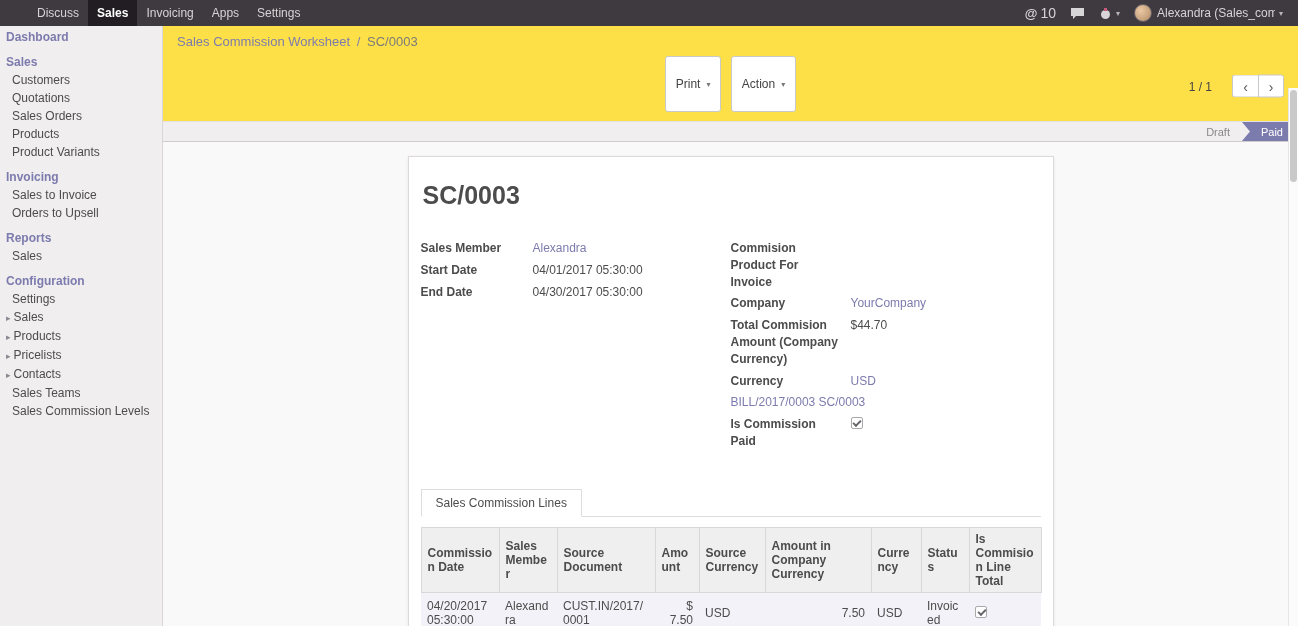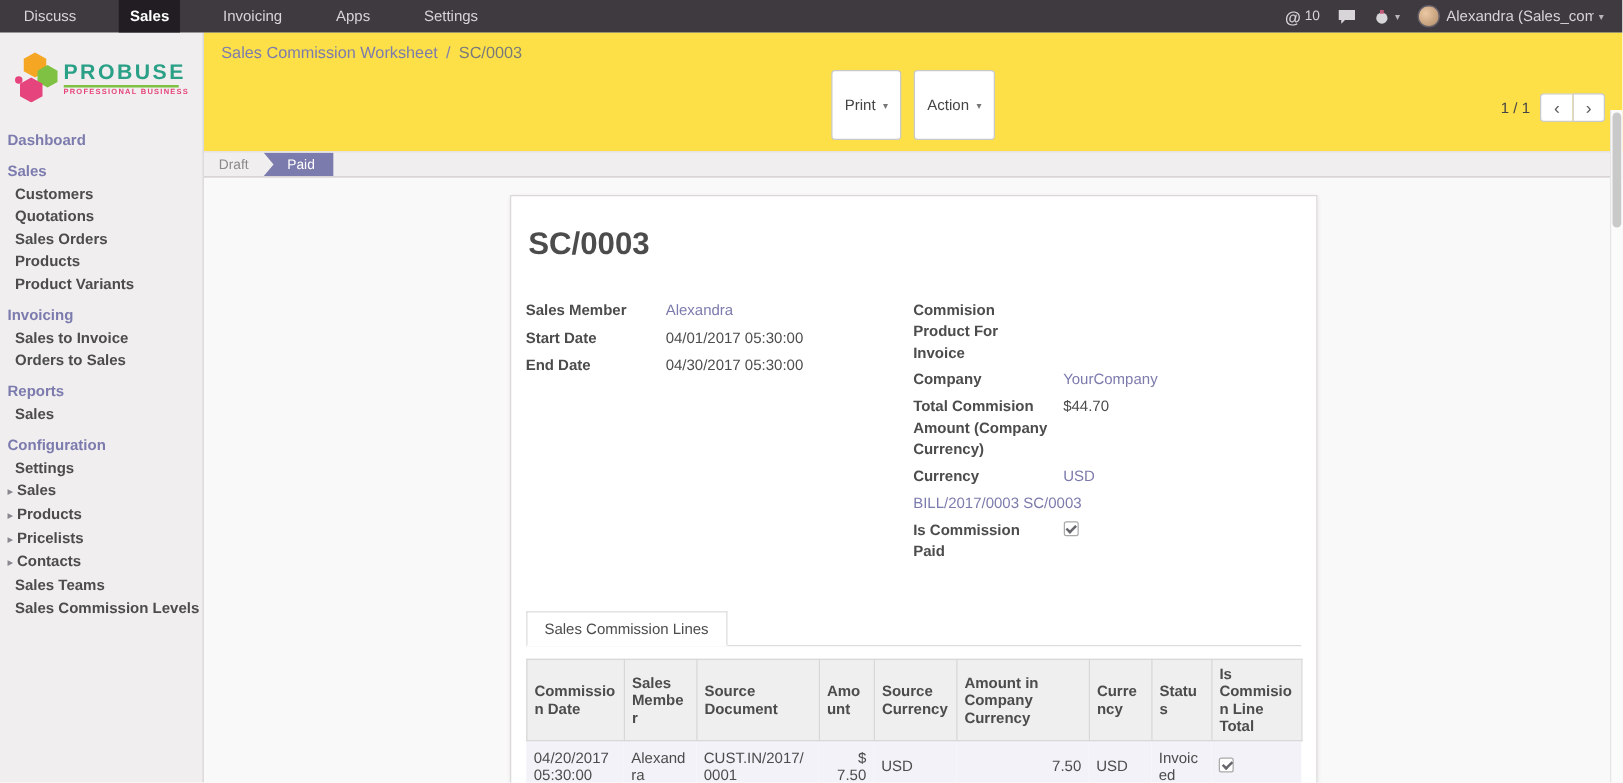--- a/index.html
+++ b/index.html
@@ -5,68 +5,68 @@
   * { box-sizing: border-box; margin: 0; padding: 0; }
   html,body { width:1298px; height:626px; overflow:hidden; }
   body {
     font-family: "Liberation Sans", "DejaVu Sans", sans-serif;
     font-size: 12px; color:#4c4c4c; background:#f9f9f9; position:relative; cursor:default;
   }
 
   
   .topbar { position:absolute; top:0; left:0; width:1298px; height:26px; background:#3e3a40;
             display:flex; justify-content:space-between; align-items:stretch; z-index:30; }
-  .menus { display:flex; padding-left:10px;gap:25px; }
+  .menus { display:flex; padding-left:28px; }
   .menu { display:flex; align-items:center; padding:0 9px; color:#d7d3d6; font-size:12px; cursor:pointer; white-space:nowrap; }
   .menu.active { background:#211d22; color:#fff; font-weight:bold; }
   .systray { display:flex; align-items:center; padding-right:8px; }
   .tray-item { display:flex; align-items:center; height:26px; padding:0 7px; color:#d7d3d6; cursor:pointer; }
   .at-glyph { font-size:13px; font-weight:bold; margin-right:3px; }
-  .count { font-size:11px; }
+  .count { font-size:14px; }
   .bubble-icon, .bug-icon { display:inline-flex; }
   .avatar { width:18px; height:18px; border-radius:50%; border:1px solid #66606a;
             background:radial-gradient(circle at 35% 35%, #ecc9a4, #b08a66); margin-right:5px; flex:none; }
   .user-name { max-width:118px; white-space:nowrap; overflow:hidden; font-size:12px; }
   .tcaret { font-size:8px; margin-left:4px; color:#b9b5b9; }
 
   
   .sidebar { position:absolute; top:26px; left:0; bottom:0; width:163px; background:#f0eeef;
              border-right:1px solid #d9d5d8; overflow:hidden; z-index:20; }
   .logo { display:flex; align-items:center; justify-content:center; padding:14px 4px 16px; gap:4px; cursor:pointer; }
   .logo-text { display:flex; flex-direction:column; align-items:flex-start; }
   .logo-name { font-size:17px; font-weight:bold; letter-spacing:2px; color:#2aa187; line-height:18px; }
   .logo-rule { width:92px; height:2px; background:#7ec143; margin:1px 0 1px; }
   .logo-tagline { font-size:6px; letter-spacing:1px; color:#e5457c; font-weight:bold; }
   .section { margin-bottom:5px; }
   .section-header { font-size:12px; font-weight:bold; color:#7c7bad; padding:4px 6px 2px; cursor:pointer; white-space:nowrap; }
-  .nav-item { font-size:12px; color:#4c4c4c; padding:2.5px 6px 2.5px 12px; line-height:13px; cursor:pointer; white-space:nowrap;font-weight:bold; }
+  .nav-item { font-size:12px; color:#4c4c4c; padding:2.5px 6px 2.5px 12px; line-height:13px; cursor:pointer; white-space:nowrap; }
   .nav-item.selected { background:#8d8c9c; color:#fff; }
   .expand-caret { color:#8a8791; font-size:9px; margin-right:3px; margin-left:-6px; }
 
   
   .main { position:absolute; top:26px; left:163px; right:0; bottom:0; background:#f9f9f9; }
   .control-panel { background:#fde047; }
   .breadcrumb-row { padding:8px 14px 2px; font-size:13px; }
   .bc-link { color:#7c7bad; cursor:pointer; }
   .bc-sep { color:#7c7bad; margin:0 3px; }
   .bc-current { color:#7a7a7a; }
   .button-row { position:relative; display:flex; justify-content:center; align-items:center; padding:5px 0 9px; }
   .btn { display:inline-flex; align-items:center; gap:6px; background:#fff; border:1px solid #c9c9c9;
          border-radius:3px; color:#444; font-size:12px; padding:20px 10px; cursor:pointer; }
   .btn + .btn { margin-left:6px; }
   .btn-caret { font-size:8px; color:#777; }
-  .pager { position:absolute; right:14px; top:50%; transform:translateY(-50%); display:flex; align-items:center; gap:8px; color:#444; }
+  .pager { position:absolute; right:14px; top:50%; transform:translateY(-50%); display:flex; align-items:center; gap:20px; color:#444; }
   .pager-buttons { display:flex; }
   .pager-btn { width:26px; height:23px; display:flex; align-items:center; justify-content:center;
                border:1px solid #c9c9c9; background:#fff; color:#555; font-size:14px; cursor:pointer; }
   .pager-btn.prev { border-radius:3px 0 0 3px; border-right:none; }
   .pager-btn.next { border-radius:0 3px 3px 0; }
 
   .statusbar { height:21px; background:#f0eeef; border-top:1px solid #e3dfe2; border-bottom:1px solid #cfcbce;
-               display:flex; justify-content:flex-start; font-size:11px; }
+               display:flex; justify-content:flex-end; font-size:11px; }
   .status { display:flex; align-items:center; padding:0 12px; color:#8a8a8a; cursor:pointer; }
   .status.paid { background:#7c7bad; color:#fff; padding:0 15px 0 19px;
                  clip-path:polygon(0 0, 100% 0, 100% 100%, 0 100%, 8px 50%); }
 
   .sheet-wrap { padding-top:14px; }
   .sheet { width:646px; margin:0 auto; background:#fff; border:1px solid #dcd8db;
            box-shadow:0 1px 3px rgba(0,0,0,0.08); padding:16px 12px 30px; min-height:470px; }
   .sheet-title { font-size:25px; font-weight:bold; color:#4c4c4c; margin:8px 0 30px; padding-left:2px; }
 
   .fields { display:flex; }
@@ -133,53 +133,38 @@
     </span>
     <span class="tray-item">
       <span class="avatar"></span>
       <span class="user-name">Alexandra (Sales_comm...</span>
       <span class="tcaret">▾</span>
     </span>
   </div>
 </div>
 
 <div class="sidebar">
-  <div class="logo">
-    <span>
-      <svg width="36" height="42" viewBox="0 0 36 42">
-        <polygon points="17,2 26,7 26,17 17,22 8,17 8,7" fill="#f5a623"></polygon>
-        <polygon points="27,12 35,16.5 35,25.5 27,30 19,25.5 19,16.5" fill="#7ec143"></polygon>
-        <polygon points="14,22 23,27 23,37 14,42 5,37 5,27" fill="#e5457c"></polygon>
-        <circle cx="4" cy="24" r="3" fill="#e5457c"></circle>
-      </svg>
-    </span>
-    <span class="logo-text">
-      <span class="logo-name">PROBUSE</span>
-      <span class="logo-rule"></span>
-      <span class="logo-tagline">PROFESSIONAL BUSINESS</span>
-    </span>
-  </div>
 
   <div class="section">
     <div class="section-header">Dashboard</div>
   </div>
 
   <div class="section">
     <div class="section-header">Sales</div>
     <div class="nav-item">Customers</div>
     <div class="nav-item">Quotations</div>
     <div class="nav-item">Sales Orders</div>
     <div class="nav-item">Products</div>
     <div class="nav-item">Product Variants</div>
   </div>
 
   <div class="section">
     <div class="section-header">Invoicing</div>
     <div class="nav-item">Sales to Invoice</div>
-    <div class="nav-item">Orders to Sales</div>
+    <div class="nav-item">Orders to Upsell</div>
   </div>
 
 
   <div class="section">
     <div class="section-header">Reports</div>
     <div class="nav-item">Sales</div>
   </div>
 
   <div class="section">
     <div class="section-header">Configuration</div>

